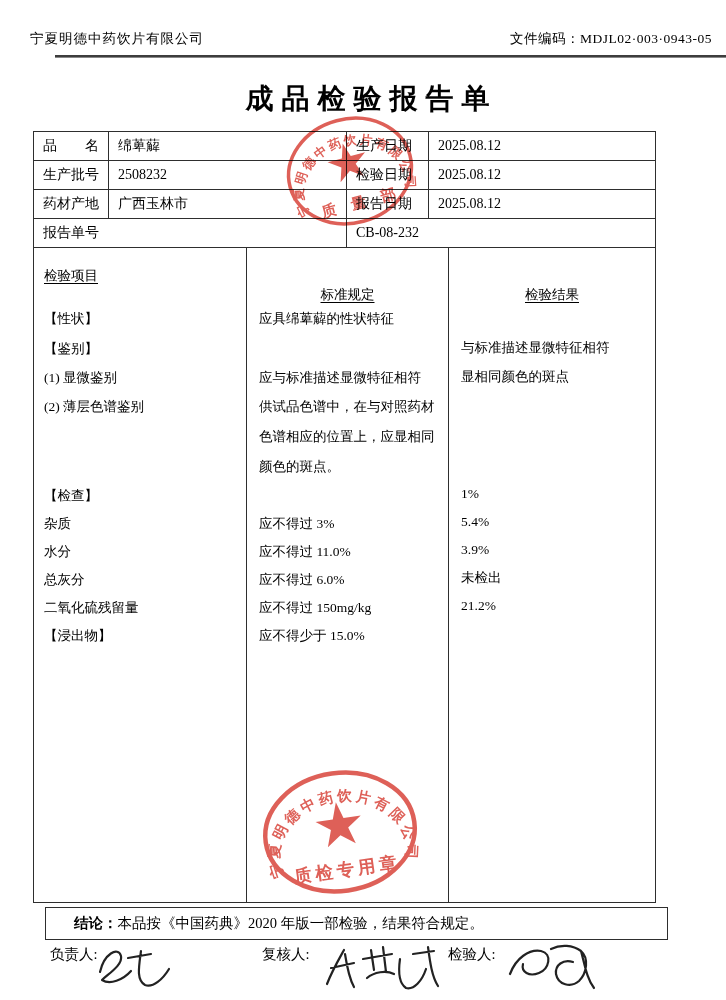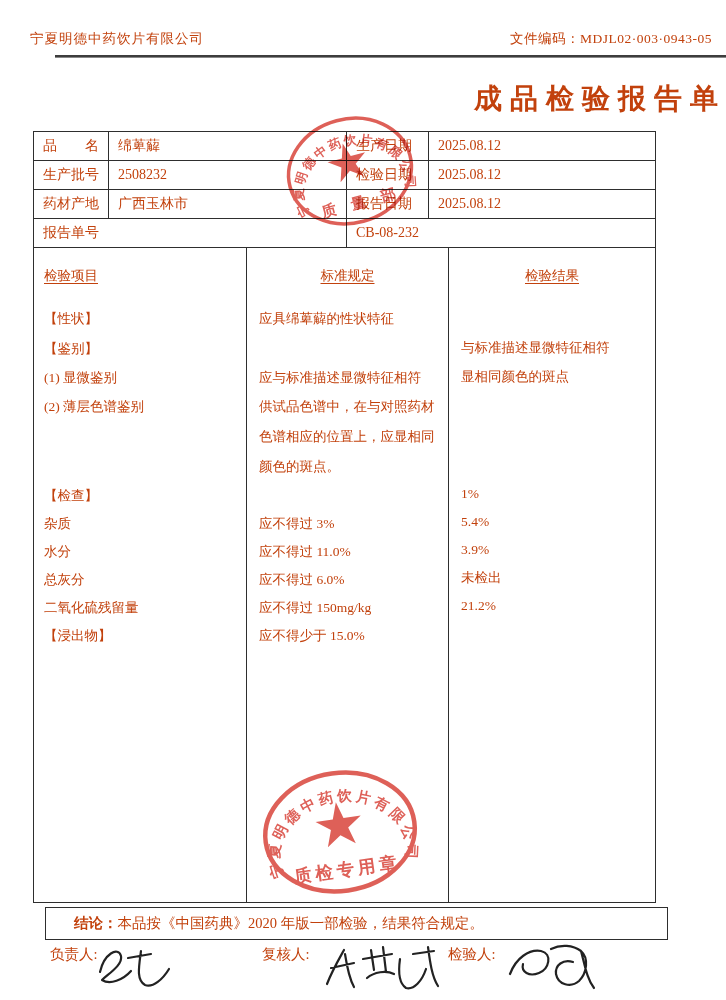--- a/index.html
+++ b/index.html
@@ -1,46 +1,46 @@
 <!DOCTYPE html>
 <html><head>
 <meta charset="utf-8">
 <style>
   * { margin:0; padding:0; box-sizing:border-box; }
   html,body { background:#fff; }
   .page {
     position:relative; width:726px; height:1000px; background:#ffffff;
-    font-family:"Liberation Serif","DejaVu Serif",serif; color:#c2410c; overflow:hidden;
+    font-family:"Liberation Serif","DejaVu Serif",serif; color:#000000; overflow:hidden;
   }
   
   .hdr-company { position:absolute; left:30px; top:30px; font-size:13.5px; letter-spacing:1px; }
   .hdr-code { position:absolute; right:14px; top:30px; font-size:13.5px; letter-spacing:0.5px;margin-left:44px; }
   .hdr-rule { position:absolute; left:55px; right:0; top:55px; height:3px; background:#3d3d3d; border-bottom:1px solid #888; }
-  .doc-title { position:absolute; left:17px; right:0; top:80px; text-align:right; font-size:28px; font-weight:bold; letter-spacing:8px; }
+  .doc-title { position:absolute; left:17px; right:0; top:80px; text-align:center; font-size:28px; font-weight:bold; letter-spacing:8px; }
 
   
   .doc-table { position:absolute; left:33px; top:131px; width:623px; height:772px; border:1px solid #2e2e2e; font-size:14px; }
   .info-row { display:flex; height:29px; border-bottom:1px solid #2e2e2e; }
   .info-row .cell { display:flex; align-items:center; padding-left:9px; overflow:hidden; white-space:nowrap; }
   .cA { width:75px; border-right:1px solid #2e2e2e; }
   .cB { width:238px; border-right:1px solid #2e2e2e; }
   .cC { width:82px; border-right:1px solid #2e2e2e; }
   .cD { flex:1; }
   .cAB { width:313px; border-right:1px solid #2e2e2e; }
   .info-row:last-of-type { border-bottom:1px solid #2e2e2e; }
 
   .spec { display:flex; height:655px; font-size:13.5px; }
   .spec-col { display:flex; flex-direction:column; }
   .col1 { width:213px; border-right:1px solid #2e2e2e; }
   .col2 { width:202px; border-right:1px solid #2e2e2e; }
   .col3 { flex:1; }
   .spec-head { height:56px; display:flex; align-items:center; }
   .spec-head span { text-decoration:underline; text-underline-offset:3px; }
   .col1 .spec-head { padding-left:10px; }
-  .col2 .spec-head, .col3 .spec-head { justify-content:center; }
+  .col2 .spec-head, .col3 .spec-head { justify-content:center;align-items:flex-end; }
   .sline { padding-left:10px; line-height:30px; height:30px; white-space:nowrap; }
   .col2 .sline, .col3 .sline { padding-left:12px; }
   .h28 { height:28px; line-height:28px; }
   .tall { height:90px; line-height:30px; white-space:normal; padding-right:4px; }
   .tallmate { height:90px; line-height:30px; }
 
   
   .conclusion { position:absolute; left:45px; top:907px; width:623px; height:33px; border:1px solid #2e2e2e;
                 display:flex; align-items:center; padding-left:28px; font-size:14.5px; }
   .conclusion .c-label { font-weight:bold; }

